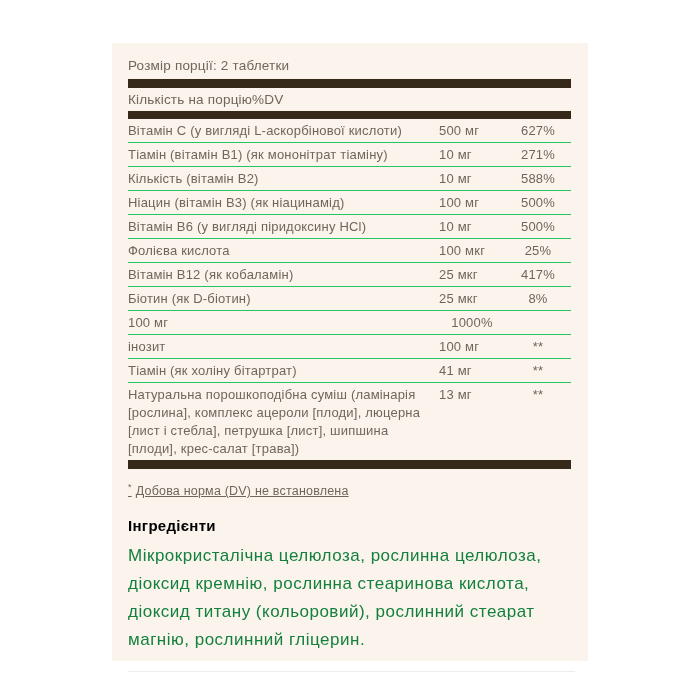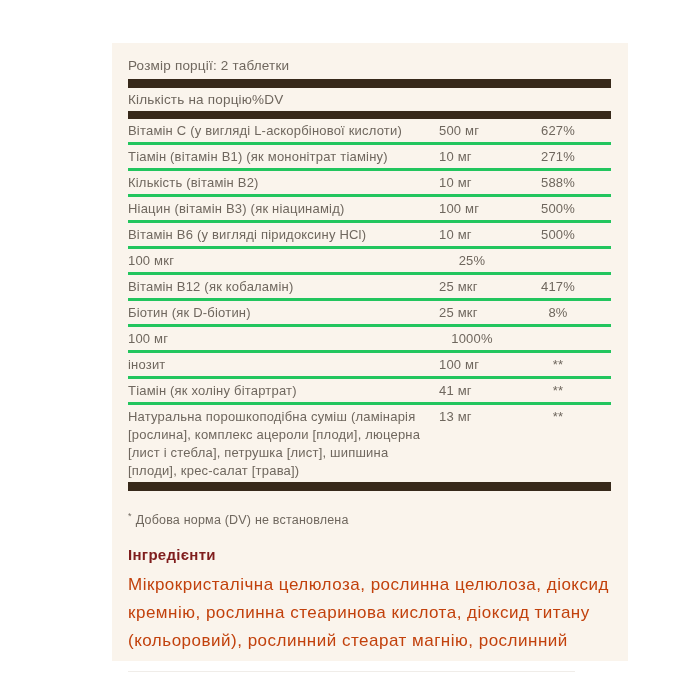--- a/index.html
+++ b/index.html
@@ -6,21 +6,21 @@
   body {
     width: 700px; height: 700px;
     background: #ffffff;
     position: relative;
     font-family: "Liberation Sans", sans-serif;
     overflow: hidden;
   }
   .panel {
     position: absolute;
     left: 112px; top: 43px;
-    width: 516px; height: 618px;
+    width: 476px; height: 618px;
     background: #faf4ec;
     box-sizing: border-box;
     padding: 14px 17px 15px 16px;
     color: #6f675e;
     overflow: hidden;
   }
   .serving {
     font-size: 13.5px;
     line-height: 17px;
     letter-spacing: 0.2px;
@@ -34,54 +34,55 @@
     justify-content: flex-start;
     align-items: baseline;
     font-size: 13.5px;
     line-height: 17px;
     letter-spacing: 0.2px;
     padding: 3px 0 3px 0;
   }
   .row {
     display: grid;
     grid-template-columns: 311px 66px 1fr;
-    border-bottom: 3px solid #22c55e;
+    border-bottom: 1px solid #22c55e;
     padding: 3px 0 2px 0;
     font-size: 13px;
     line-height: 18px;
     letter-spacing: 0.2px;
   }
   .row:last-child { border-bottom: none; }
   .cell.name { padding-right: 12px; }
   .cell.amt { white-space: nowrap; }
   .cell.dv { text-align: center; white-space: nowrap; }
   .footnote {
-    margin-top: 17px;
+    margin-top: 10px;
     font-size: 12.5px;
     line-height: 16px;
     letter-spacing: 0.2px;
+    text-decoration: underline;
   }
   .footnote sup {
     font-size: 9px;
     margin-right: 4px;
   }
   .ing-title {
     margin-top: 17px;
     font-size: 15px;
     font-weight: bold;
     letter-spacing: 0.3px;
-    color: #7f1d1d;
+    color: #000000;
     line-height: 20px;
   }
   .ing-text {
     margin-top: 6px;
     font-size: 17px;
     line-height: 28px;
     letter-spacing: 0.5px;
-    color: #c2410c;
+    color: #15803d;
   }
   .below-line {
     position: absolute;
     left: 128px; top: 671px;
     width: 447px; height: 1px;
     background: #f0ede9;
   }
 </style>
 </head>
 <body>
@@ -119,20 +120,21 @@
     <div class="cell dv">500%</div>
   </div>
 
   <div class="row">
     <div class="cell name">Вітамін B6 (у вигляді піридоксину HCl)</div>
     <div class="cell amt">10 мг</div>
     <div class="cell dv">500%</div>
   </div>
 
   <div class="row">
+    <div class="cell name">Фолієва кислота</div>
     <div class="cell amt">100 мкг</div>
     <div class="cell dv">25%</div>
   </div>
 
   <div class="row">
     <div class="cell name">Вітамін B12 (як кобаламін)</div>
     <div class="cell amt">25 мкг</div>
     <div class="cell dv">417%</div>
   </div>
 

